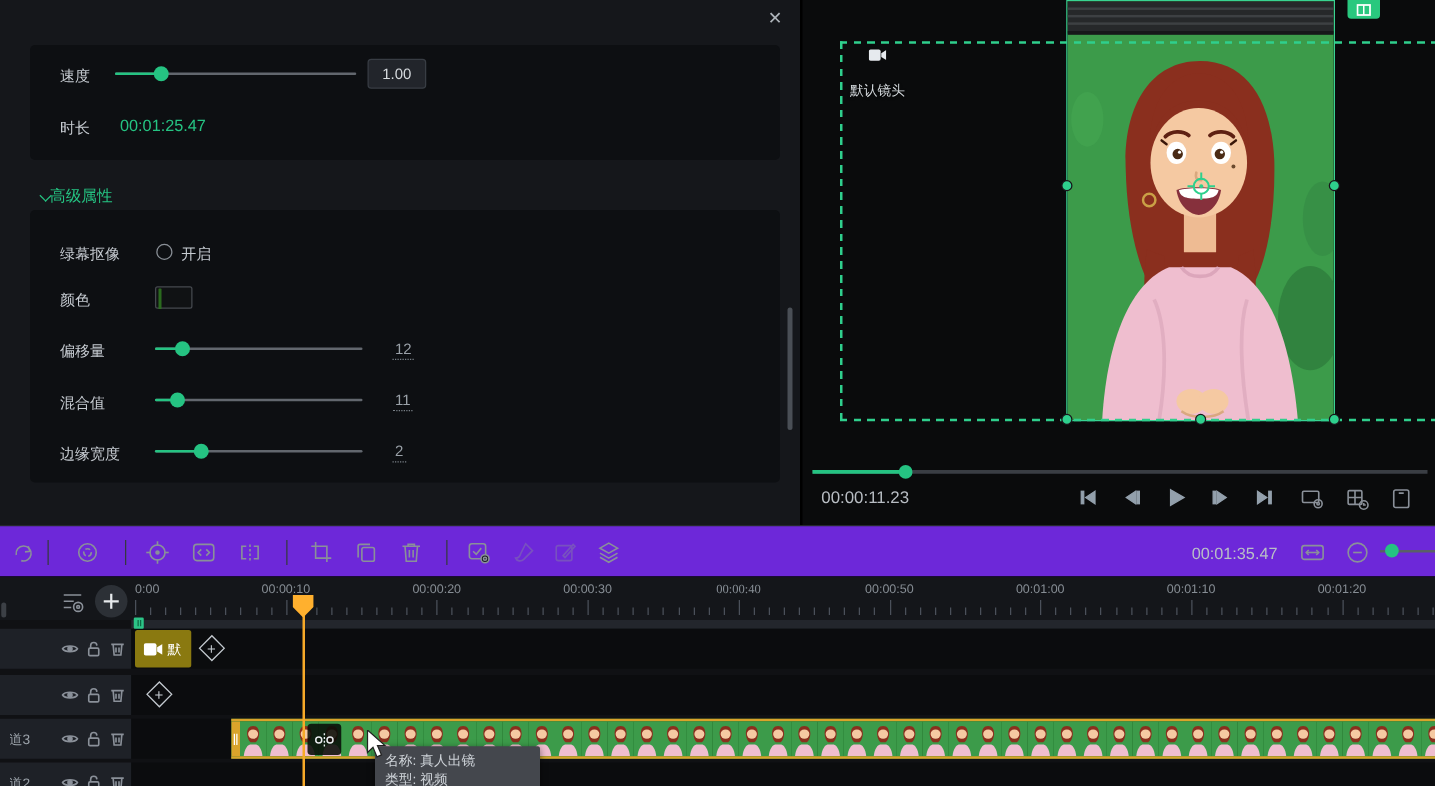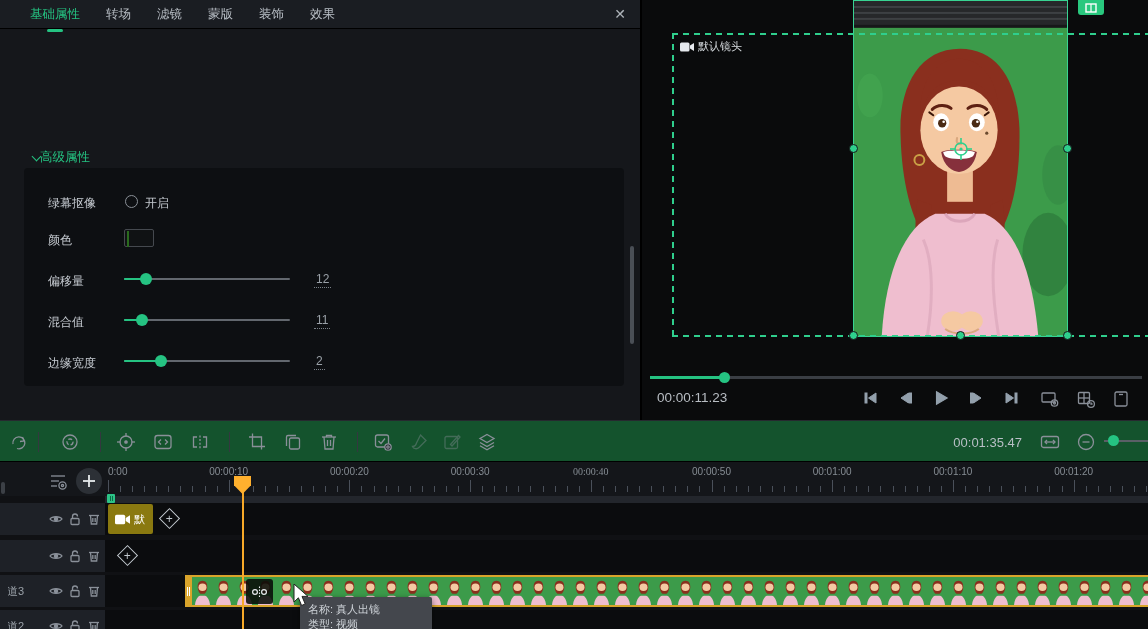--- a/index.html
+++ b/index.html
@@ -40,36 +40,36 @@
   .vscroll { position:absolute; left:630px; top:246px; width:4px; height:98px; background:#4a4f56; border-radius:2px; }
 
   
   .preview { position:absolute; left:640px; top:0; width:508px; height:420px; background:#0a0b0c; border-left:2px solid #000; }
   .videoclip { position:absolute; left:211px; top:0; width:215px; height:337px; border:1px solid #38d392; }
   .videoclip svg { display:block; width:100%; height:100%; }
   .dash-h { position:absolute; height:2px;
             background:repeating-linear-gradient(90deg,#2fcf8d 0 6px,transparent 6px 11px); }
   .dash-v { position:absolute; width:2px;
             background:repeating-linear-gradient(180deg,#2fcf8d 0 6px,transparent 6px 11px); }
-  .camlabel { position:absolute; left:38px; top:39px; display:flex; align-items:center; gap:4px;
-              color:#d5dade; font-size:11px; text-shadow:0 1px 2px rgba(0,0,0,.8); }
+  .camlabel { position:absolute; left:38px; top:39px; display:flex; align-items:center; gap:16px;
+              color:#d5dade; font-size:11px; text-shadow:0 1px 2px rgba(0,0,0,.8);flex-direction:column; }
   .handle { position:absolute; width:9px; height:9px; border-radius:50%; background:#2ed08d; border:1px solid #18141a; }
   .crosshair { position:absolute; }
   .expand-btn { position:absolute; left:436px; top:0; width:26px; height:15px; background:#29c87e;
                 border-radius:0 0 3px 3px; display:flex; align-items:center; justify-content:center; }
   .seekbar { position:absolute; left:8px; top:376px; width:492px; height:3px; background:#3a3e44; }
   .seekfill { position:absolute; left:0; top:0; height:3px; background:#25c382; }
   .seekknob { position:absolute; top:-4px; width:11px; height:11px; border-radius:50%; background:#25c382; transform:translateX(-5px); }
   .ptime { position:absolute; left:15px; top:390px; color:#b8bdc3; font-size:13.5px; }
   .transport { position:absolute; left:218px; top:387px; display:flex; gap:13px; align-items:center; }
   .tbtn { width:22px; height:22px; display:flex; align-items:center; justify-content:center; cursor:pointer; }
   .prev-icons { position:absolute; right:4px; top:389px; display:flex; gap:16px; width:104px; overflow:hidden; }
 
   
-  .midbar { position:absolute; left:0; top:420px; width:1148px; height:42px; background:#14532d;
+  .midbar { position:absolute; left:0; top:420px; width:1148px; height:42px; background:#6d28d9;
             border-top:1px solid #26292f; border-bottom:1px solid #000; }
   .mb-icon { position:absolute; top:11px; width:20px; height:20px; cursor:pointer; }
   .mb-div { position:absolute; top:32px; width:1px; height:20px; background:#34383f; top:11px; }
   .mb-icon.dim { opacity:.4; }
   .mb-time { position:absolute; right:126px; top:14px; color:#b9bfc6; font-size:13px; }
   .zoomslider { position:absolute; left:1104px; top:440px; width:44px; height:2px; background:#5a5f66; }
   .zoomknob { position:absolute; left:1108px; top:435px; width:11px; height:11px; border-radius:50%; background:#25c382; }
 
   
   .timeline { position:absolute; left:0; top:462px; width:1148px; height:167px; background:#101114; }
@@ -117,30 +117,33 @@
 
   svg.icon { stroke:#8a9099; fill:none; stroke-width:1.3; }
   svg.icon-lite { stroke:#93a0ac; fill:#93a0ac; }
 </style>
 </head>
 <body>
 
 <div class="app">
 
   <div class="props">
-    <div class="tabbar">
-      <span class="tab active">基础属性</span>
-      <span class="tab">转场</span>
-      <span class="tab">滤镜</span>
-      <span class="tab">蒙版</span>
-      <span class="tab">装饰</span>
-      <span class="tab">效果</span>
-    </div>
     <span class="close-x">✕</span>
 
+    <div class="card card1">
+      <span class="plabel" style="left:24px;top:17px;">速度</span>
+      <div class="slider" style="left:68px;top:17px;width:193px;">
+        <div class="track"></div>
+          <div class="fill" style="width: 19%;"></div>
+          <div class="knob" style="left: 19%;"></div>
+      </div>
+      <div class="valbox" style="left:270px;top:11px;">1.00</div>
+      <span class="plabel" style="left:24px;top:58px;">时长</span>
+      <span class="greenval" style="position:absolute;left:72px;top:57px;">00:01:25.47</span>
+    </div>
 
     <div class="sect-head">
       <i class="chev"></i>
       <span>高级属性</span>
     </div>
 
     <div class="card card2">
       <span class="plabel" style="left:24px;top:27px;">绿幕抠像</span>
       <span class="radio" style="left:101px;top:27px;"></span>
       <span class="plabel" style="left:121px;top:27px;">开启</span>

